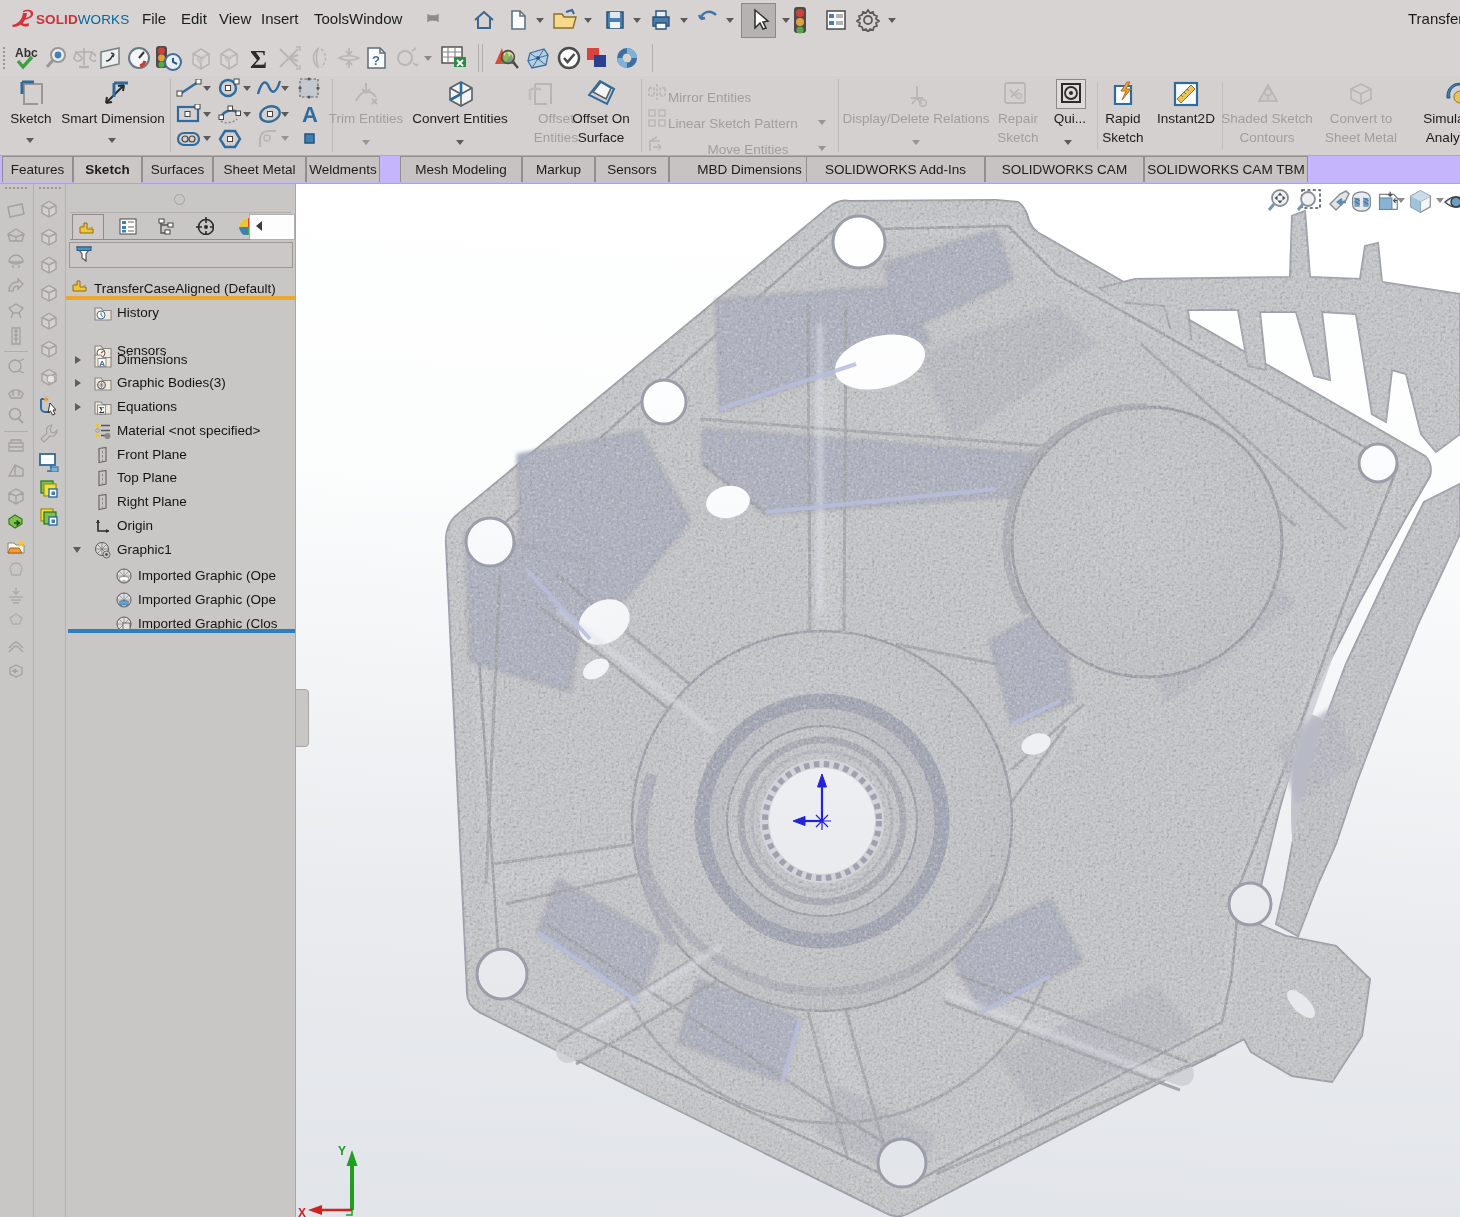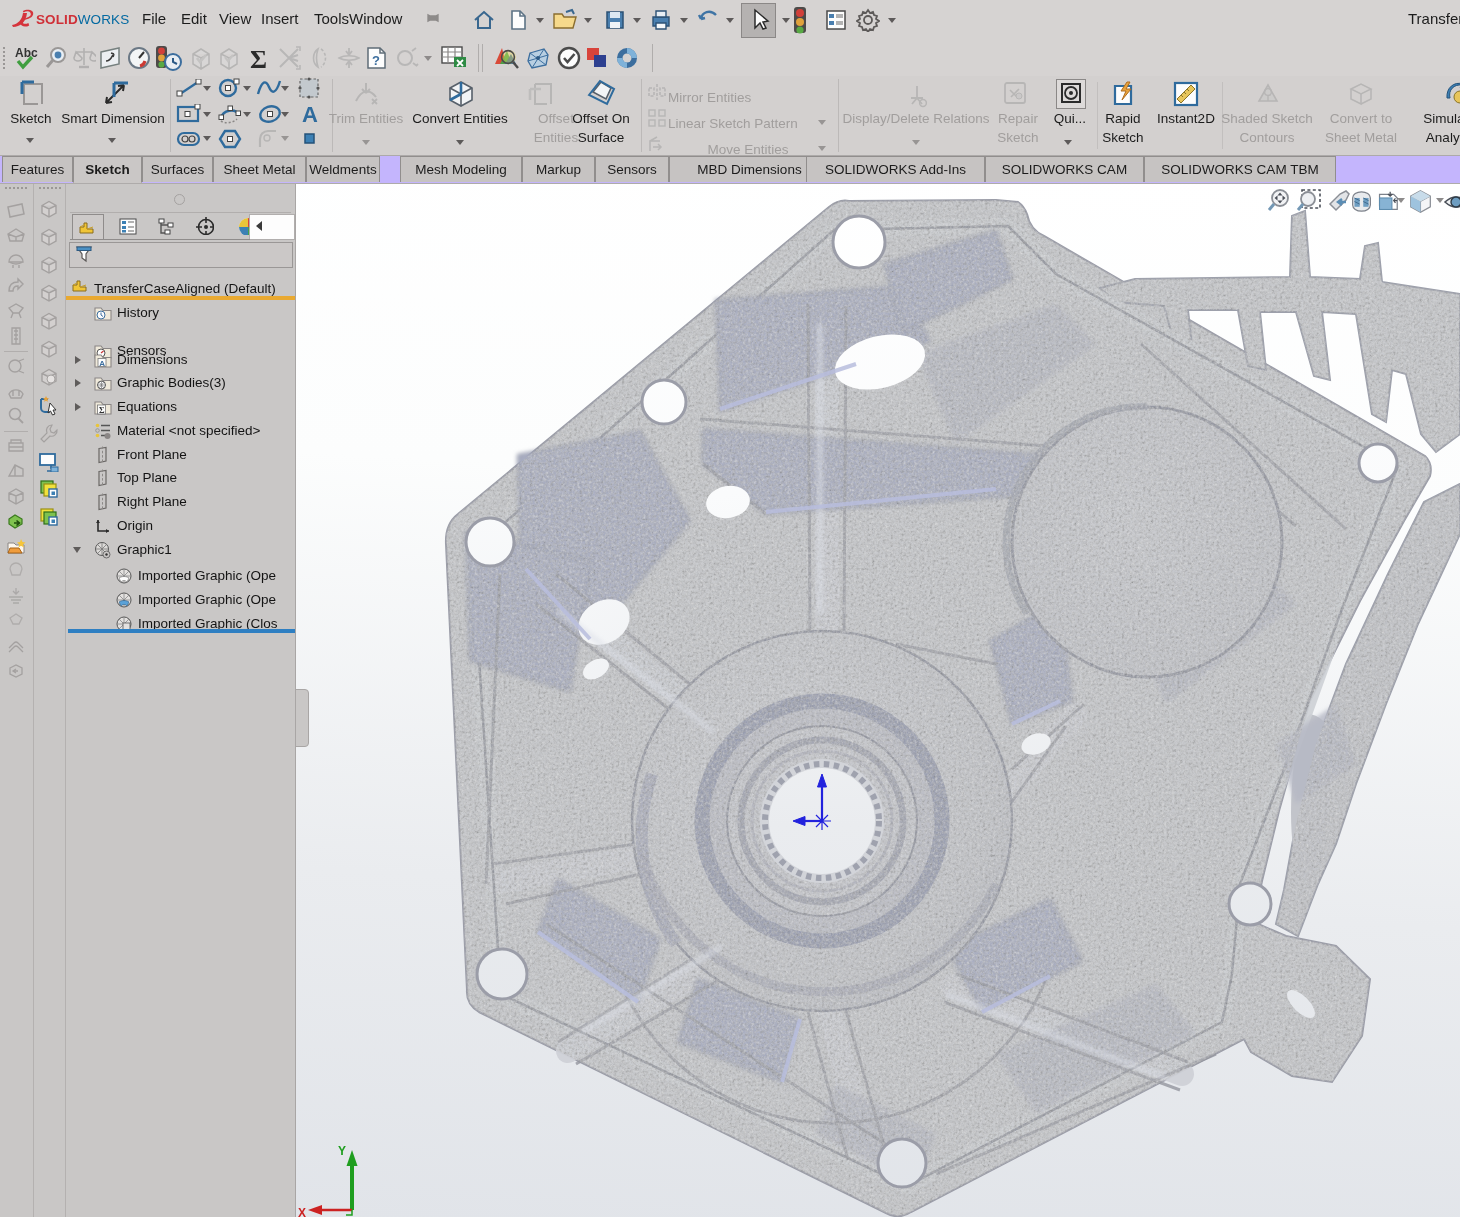--- a/index.html
+++ b/index.html
@@ -370,21 +370,21 @@
 <div class="tab" style="left:73px;width:69px;font-weight:700;background:#cac7c6;border-bottom:1px solid #cac7c6;height:27px">Sketch</div>
 <div class="tab" style="left:142px;width:71px">Surfaces</div>
 <div class="tab" style="left:213px;width:93px">Sheet Metal</div>
 <div class="tab" style="left:306px;width:74px">Weldments</div>
 <div class="tab" style="left:400px;width:122px">Mesh Modeling</div>
 <div class="tab" style="left:522px;width:73px">Markup</div>
 <div class="tab" style="left:595px;width:74px">Sensors</div>
 <div class="tab" style="left:669px;width:161px">MBD Dimensions</div>
 <div class="tab" style="left:806px;width:179px">SOLIDWORKS Add-Ins</div>
 <div class="tab" style="left:985px;width:159px">SOLIDWORKS CAM</div>
-<div class="tab" style="left:1144px;width:192px">SOLIDWORKS CAM TBM</div>
+<div class="tab" style="left:1144px;width:164px">SOLIDWORKS CAM TBM</div>
 </div>
 <div id="main">
 <div id="viewport">
 <svg width="1164" height="1034" viewBox="0 0 1164 1034" style="position:absolute;left:0;top:0">
 <defs>
 <linearGradient id="bg" x1="0" y1="0" x2="0" y2="1034" gradientUnits="userSpaceOnUse">
 <stop offset="0" stop-color="#ffffff"></stop>
             <stop offset="0.3" stop-color="#fafbfc"></stop>
             <stop offset="0.62" stop-color="#eaecef"></stop>
             <stop offset="1" stop-color="#e1e4e9"></stop>

